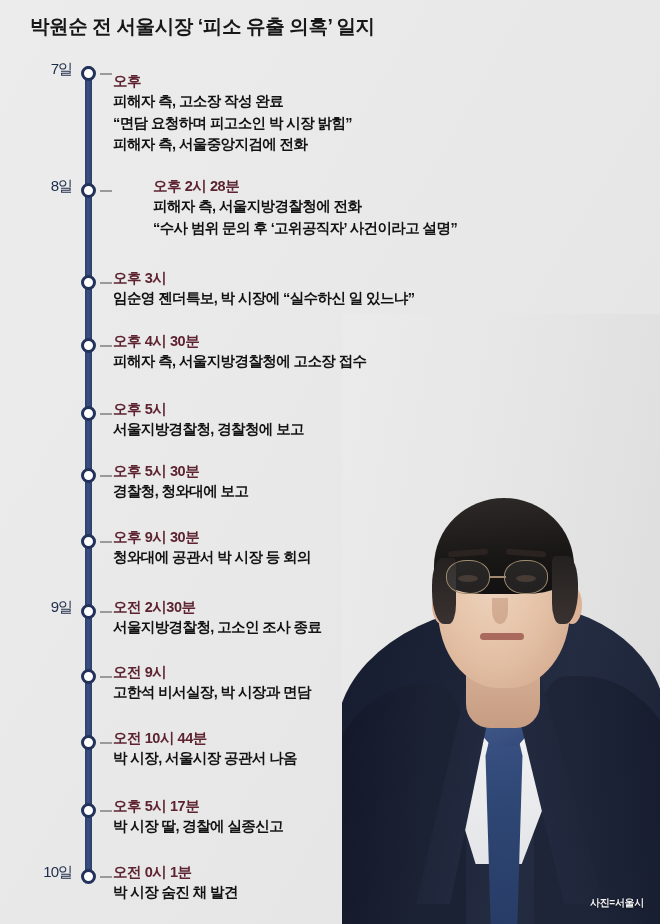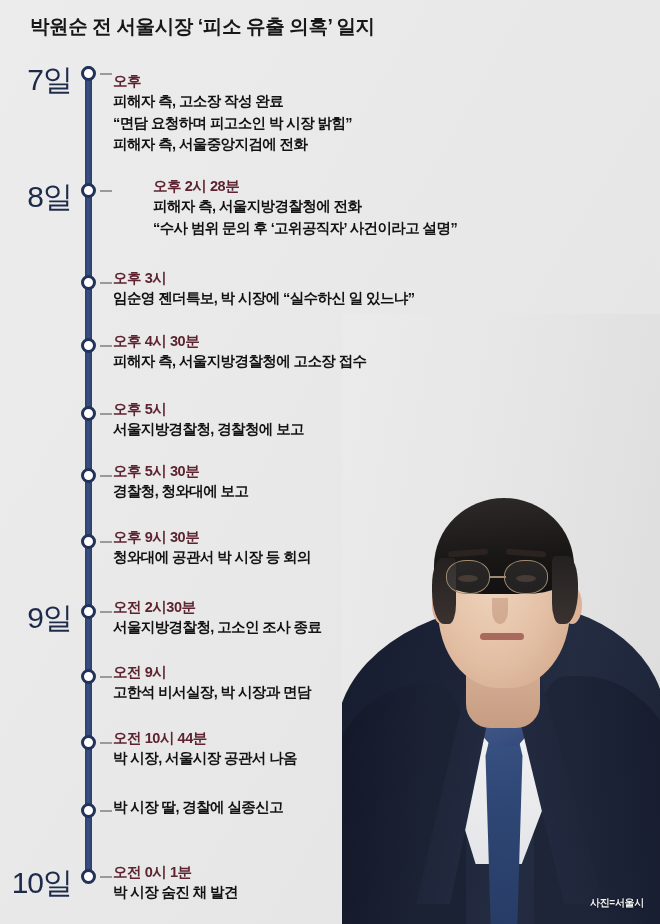--- a/index.html
+++ b/index.html
@@ -211,21 +211,21 @@
     background:linear-gradient(90deg,#2c3f68 0%,#3a5085 45%,#2c3f68 100%);
     border-radius:3px;
   }
 
   .tl-row { position:absolute; left:0; }
 
   .day-label {
     position:absolute;
     left:0; width:72px;
     text-align:right;
-    font-size:30px;
+    font-size:15px;
     font-weight:normal;
     color:#1d2b4a;
     letter-spacing:-1px;
   }
 
   .dot {
     position:absolute;
     left:81px;
     width:15px; height:15px;
     border-radius:50%;
@@ -378,20 +378,21 @@
         <div class="dash" style="top: 13px;"></div>
         <div class="tl-body" style="top: 0px;">
           <div class="tl-time">오전 10시 44분</div>
           <div class="tl-line">박 시장, 서울시장 공관서 나옴</div>
         </div>
       </div>
       <div class="tl-row" style="top: 797px;">
         <div class="dot" style="top: 6px;"></div>
         <div class="dash" style="top: 13px;"></div>
         <div class="tl-body" style="top: 0px;">
+          <div class="tl-time">오후 5시 17분</div>
           <div class="tl-line">박 시장 딸, 경찰에 실종신고</div>
         </div>
       </div>
       <div class="tl-row" style="top: 863px;">
         <div class="day-label" style="top: 0px;">10일</div>
         <div class="dot" style="top: 6px;"></div>
         <div class="dash" style="top: 13px;"></div>
         <div class="tl-body" style="top: 0px;">
           <div class="tl-time">오전 0시 1분</div>
           <div class="tl-line">박 시장 숨진 채 발견</div>

